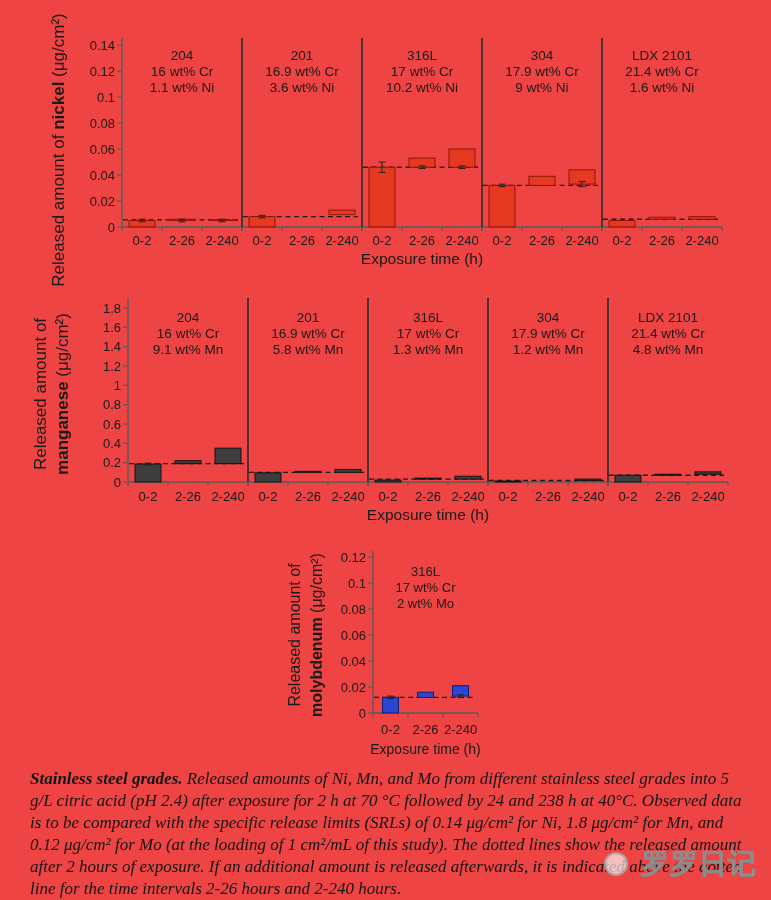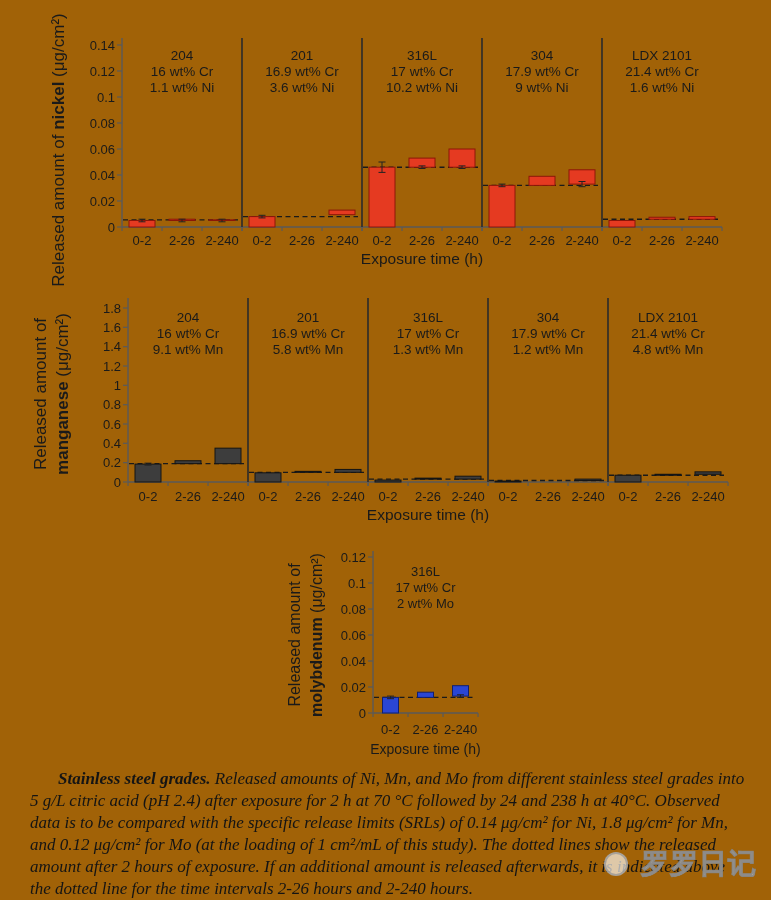--- a/index.html
+++ b/index.html
@@ -1,22 +1,22 @@
 <!DOCTYPE html>
 <html><head>
 <meta charset="utf-8">
 <style>
   html,body{margin:0;padding:0;background:#ffffff;}
-  .page{position:relative;width:771px;height:900px;background:#a16207;overflow:hidden;
+  .page{position:relative;width:771px;height:900px;background:#ef4444;overflow:hidden;
         font-family:"Liberation Sans",sans-serif;color:#1a1a1a;}
   #charts{position:absolute;left:0;top:0;}
   .caption{position:absolute;left:30px;top:768px;width:719px;
            font-family:"Liberation Serif",serif;font-style:italic;
            font-size:17px;line-height:22px;color:#141414;}
-  .caption .lead{font-weight:bold;margin-left:28px;}
+  .caption .lead{font-weight:bold;}
   .watermark{position:absolute;left:604px;top:845px;display:flex;align-items:center;gap:13px;
              pointer-events:none;}
   .wm-logo{width:24px;height:24px;border-radius:50%;box-sizing:border-box;
            border:2px solid rgba(150,150,150,0.75);background:rgba(255,255,255,0.65);}
   .wm-text{font-family:"DejaVu Sans",sans-serif;font-size:28px;font-weight:bold;letter-spacing:1px;
            color:rgba(255,255,255,0.55);-webkit-text-stroke:1px rgba(130,130,130,0.85);
            text-shadow:0 0 1px rgba(120,120,120,0.6);}
 </style>
 </head>
 <body>

